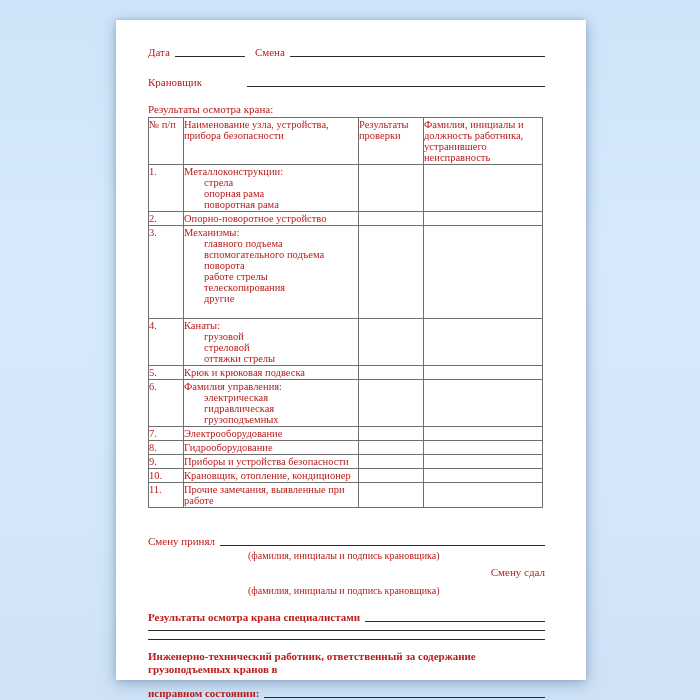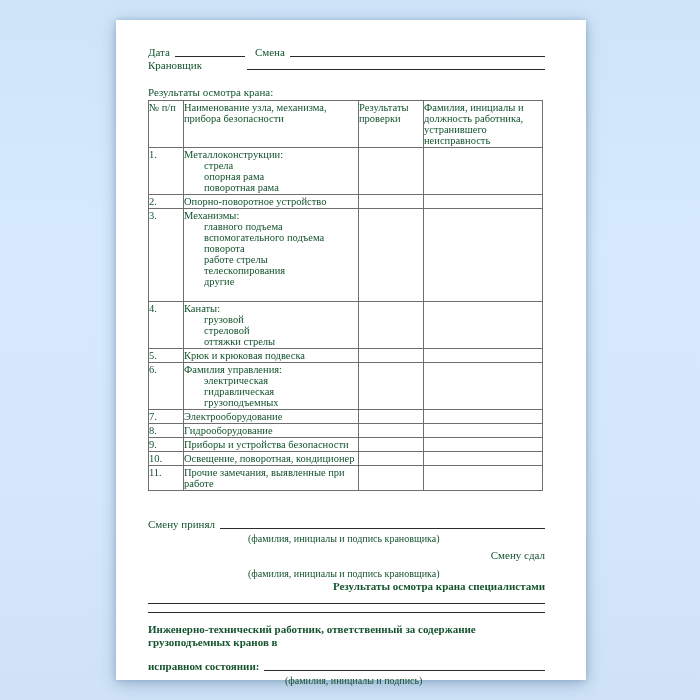--- a/index.html
+++ b/index.html
@@ -4,47 +4,47 @@
 <style>
   html,body{margin:0;padding:0;}
   body{
     width:700px;height:700px;position:relative;overflow:hidden;
     background:linear-gradient(180deg,#cfe4f8 0%,#d7eafd 35%,#d5e8fb 70%,#cfe2f6 100%);
     font-family:"Liberation Serif", serif;
   }
   .paper{
     position:absolute;left:116px;top:20px;width:470px;height:660px;
     background:#ffffff;box-sizing:border-box;
-    padding:26px 41px 0 32px;color:#14532d;
+    padding:26px 41px 0 32px;color:#b91c1c;
     box-shadow:0 3px 14px rgba(90,125,165,0.55),0 0 4px rgba(110,140,175,0.35);
   }
   .fl{display:flex;align-items:flex-end;font-size:11px;line-height:13px;}
   .lbl{flex:0 0 auto;white-space:nowrap;}
   .ln{flex:1 1 auto;border-bottom:1px solid #2a2a2a;margin:0 0 2px 5px;height:1px;}
   .ln.w70{flex:0 0 70px;margin-right:10px;}
-  .p2{gap:40px;}
+  .p2{margin-top:17px;gap:40px;}
   .p3{margin-top:14px;font-size:11px;line-height:13px;}
   table.insp{
     margin-top:1px;width:394px;border-collapse:collapse;table-layout:fixed;
     font-size:10.5px;line-height:11px;
   }
   table.insp th,table.insp td{
     border:1px solid #6e6e6e;vertical-align:top;text-align:left;
     font-weight:normal;padding:1px 0;word-wrap:break-word;
   }
   col.c1{width:35px;}col.c2{width:175px;}col.c3{width:65px;}col.c4{width:119px;}
   .sub{padding-left:20px;}
   tr.tall td{padding-bottom:14px;}
   .sec{margin-top:27px;}
   .cap{font-size:10px;line-height:12px;margin-top:2px;}
   .cap.ind1{padding-left:100px;}
   .cap.ind2{padding-left:137px;}
   .sec2{margin-top:4px;flex-direction:column;}
   .bold{font-weight:bold;}
-  .spec{margin-top:0;flex-direction:column;}
+  .spec{margin-top:14px;}
   .rule1{border-bottom:1px solid #2a2a2a;height:6px;}
   .rule2{border-bottom:1px solid #2a2a2a;height:0;margin-top:8px;}
   .eng1{margin-top:10px;font-size:11px;line-height:13px;font-weight:bold;}
   .eng2{margin-top:11px;}
   .eng2 .lbl{font-weight:bold;}
 </style>
 </head>
 <body>
 
 <div class="paper">
@@ -66,21 +66,21 @@
   <table class="insp">
     <colgroup>
         <col class="c1">
         <col class="c2">
         <col class="c3">
         <col class="c4">
       </colgroup>
     <tbody>
         <tr>
       <th>№ п/п</th>
-      <th>Наименование узла, механизма, прибора безопасности</th>
+      <th>Наименование узла, устройства, прибора безопасности</th>
       <th>Результаты проверки</th>
       <th>Фамилия, инициалы и должность работника, устранившего неисправность</th>
     </tr>
 
     <tr>
       <td>1.</td>
       <td>
         <div>Металлоконструкции:</div>
         <div class="sub">стрела</div>
         <div class="sub">опорная рама</div>
@@ -170,21 +170,21 @@
       <td>
         <div>Приборы и устройства безопасности</div>
       </td>
       <td></td>
       <td></td>
     </tr>
 
     <tr>
       <td>10.</td>
       <td>
-        <div>Освещение, поворотная, кондиционер</div>
+        <div>Крановщик, отопление, кондиционер</div>
       </td>
       <td></td>
       <td></td>
     </tr>
 
     <tr>
       <td>11.</td>
       <td>
         <div>Прочие замечания, выявленные при работе</div>
       </td>

